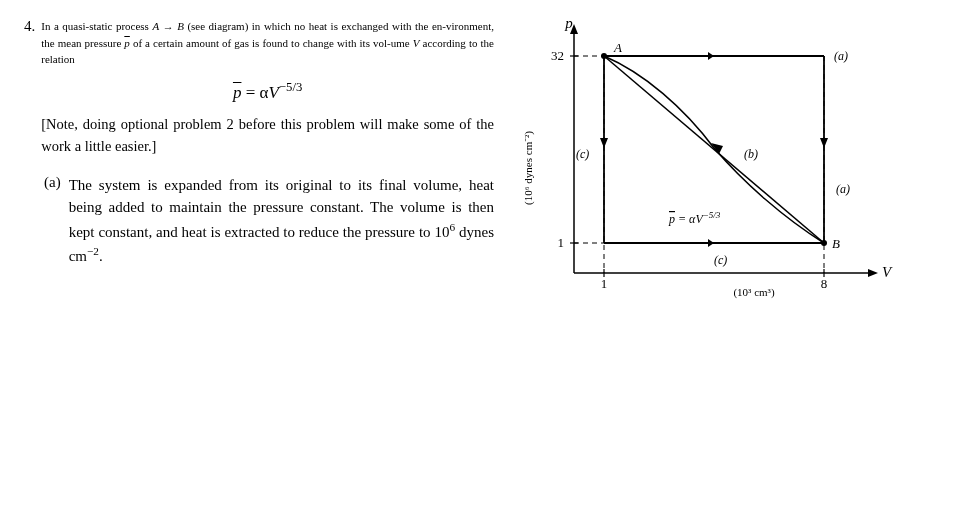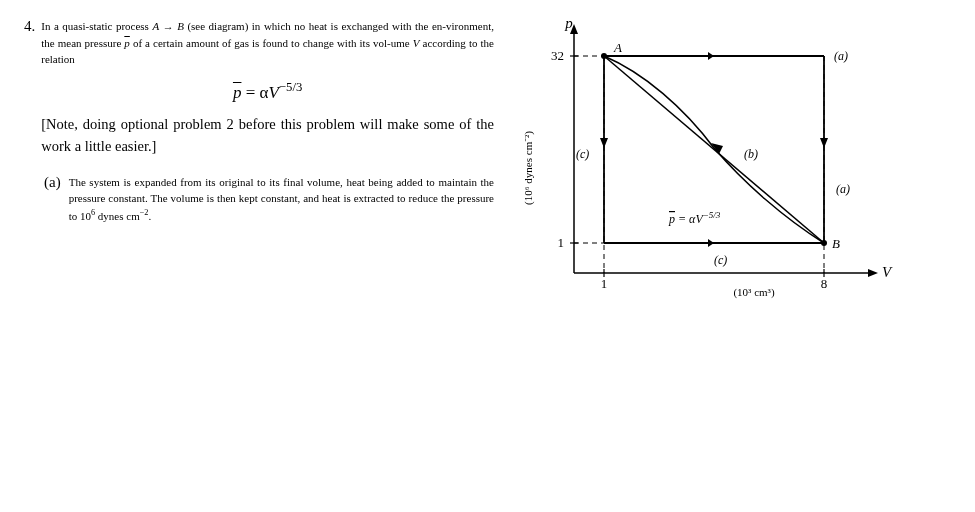--- a/index.html
+++ b/index.html
@@ -54,21 +54,21 @@
       display: flex;
       align-items: flex-start;
       gap: 0;
     }
     .part-a-label {
       font-size: 15px;
       margin-right: 8px;
       white-space: nowrap;
     }
     .part-a-text {
-      font-size: 11px;
+      font-size: 15px;
       line-height: 1.5;
       text-align: justify;
     }
     
     .graph-column {
       flex: 0 0 430px;
       max-width: 430px;
       padding-top: 0px;
       padding-left: 10px;
     }

